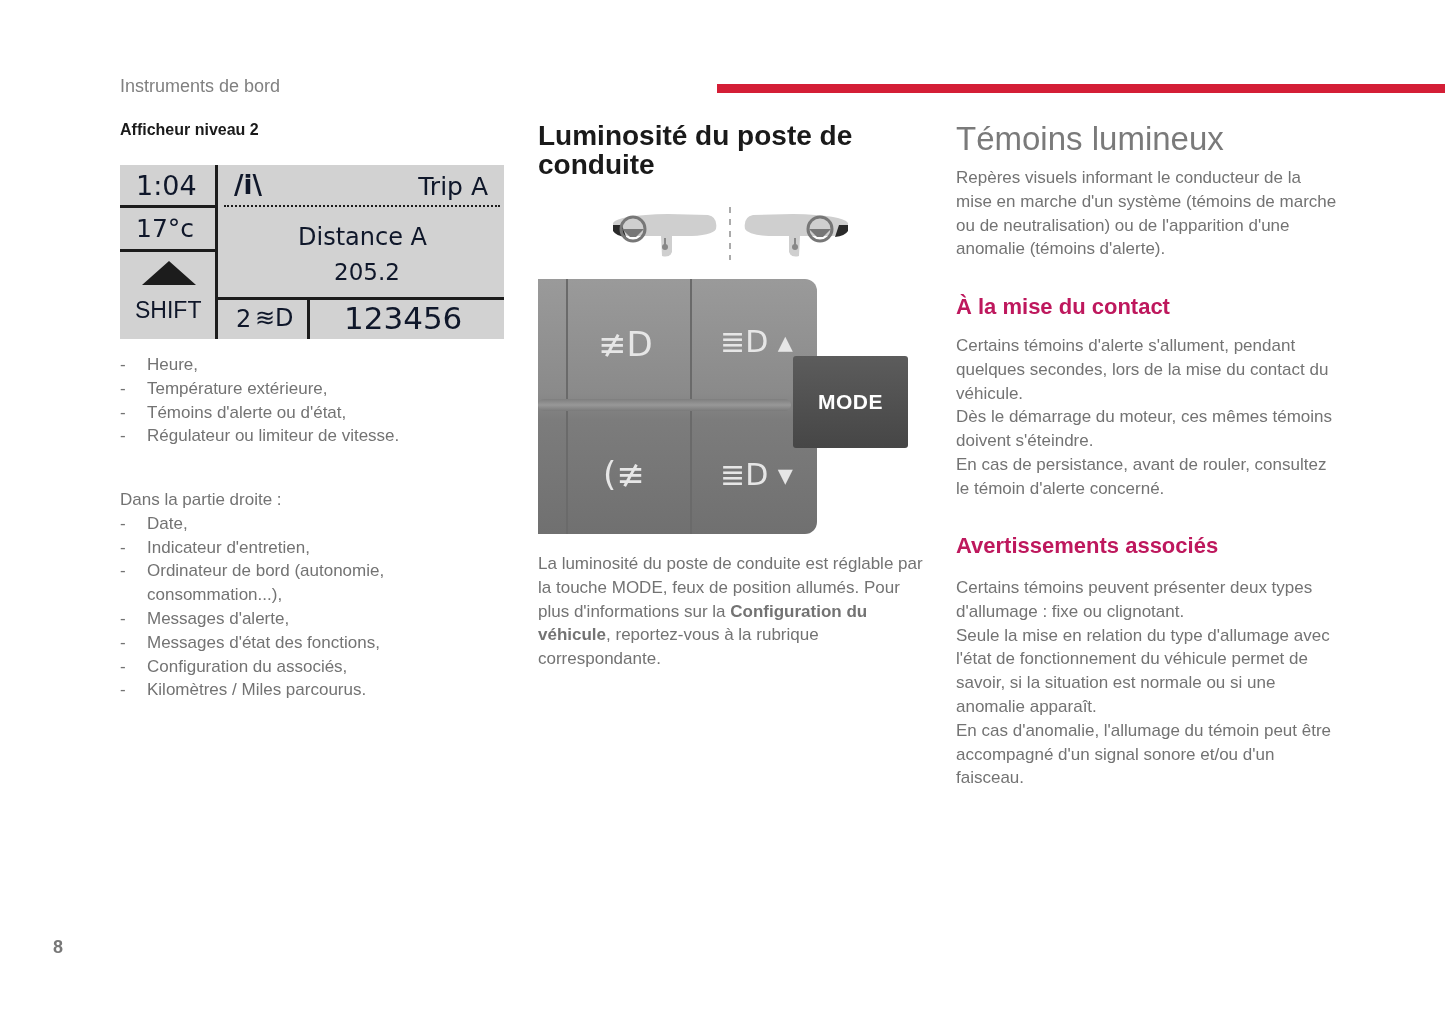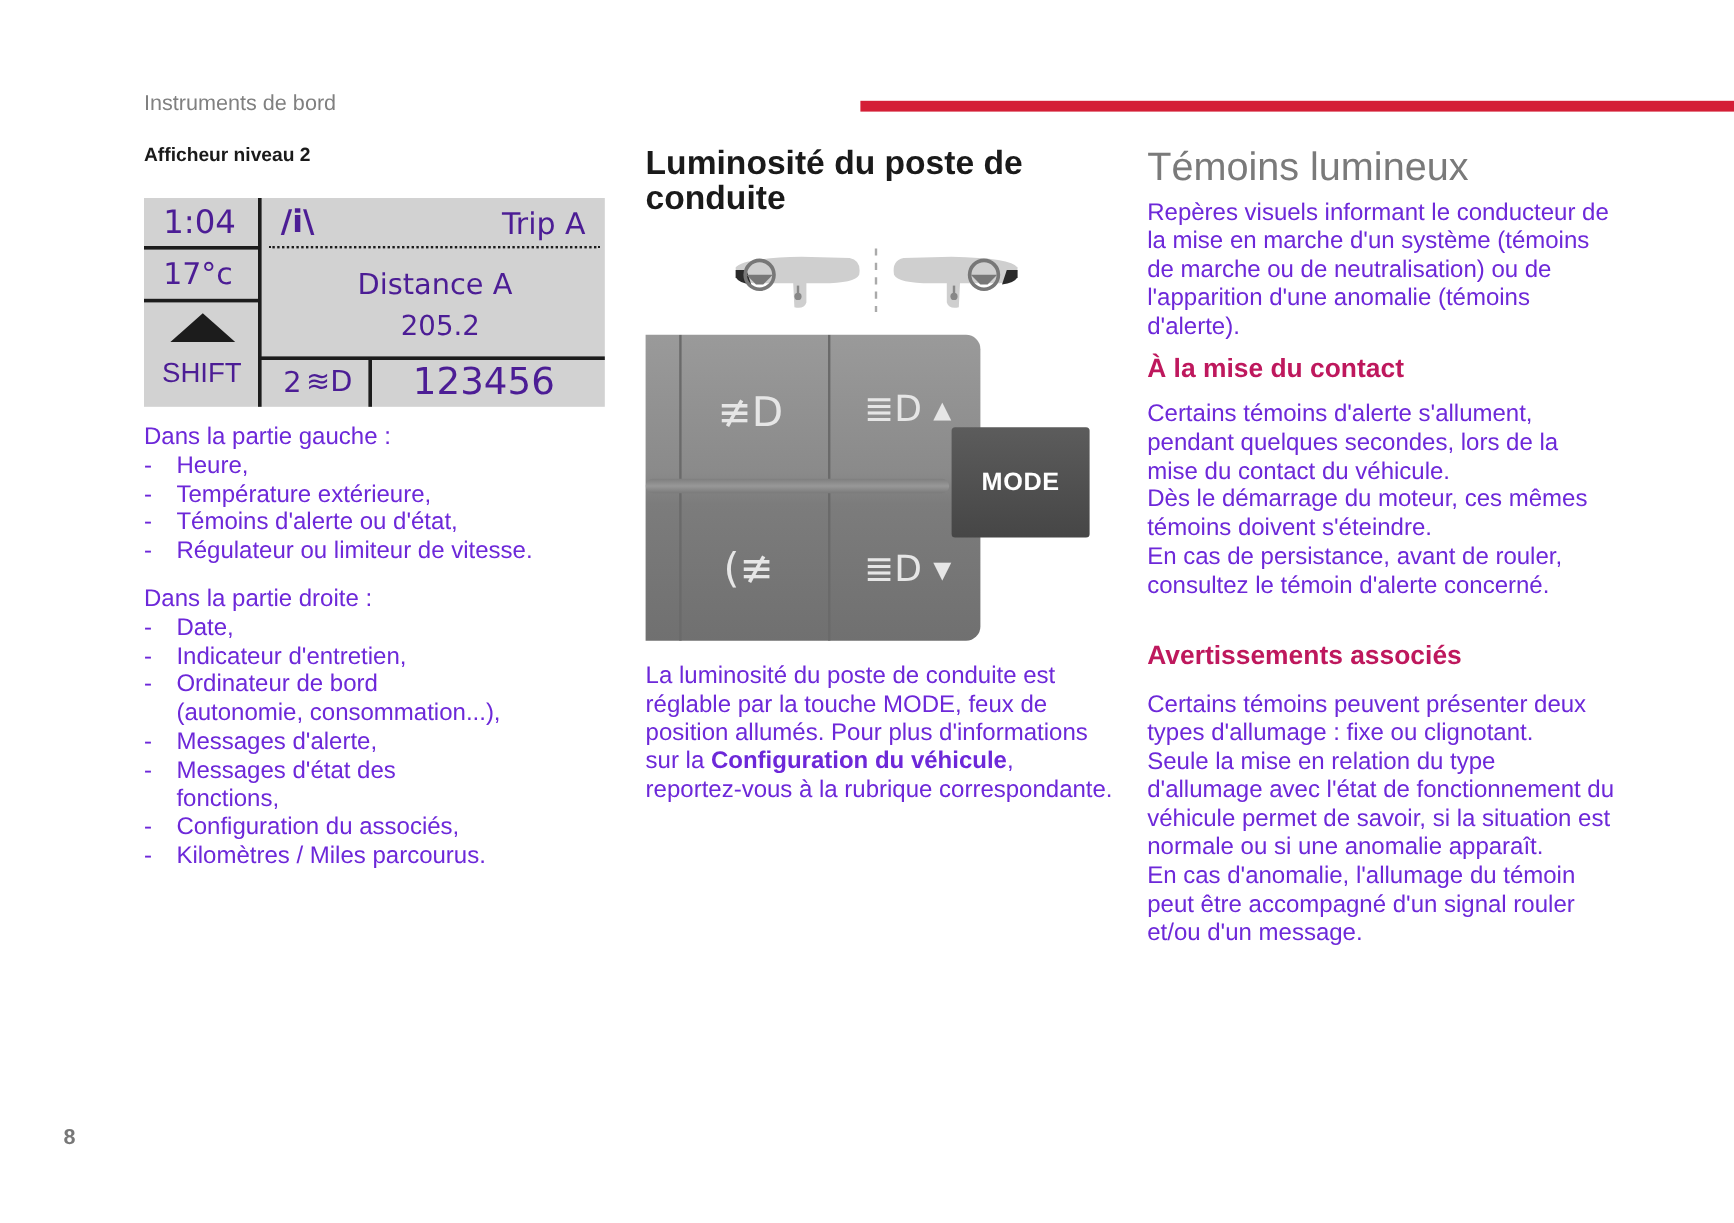--- a/index.html
+++ b/index.html
@@ -8,24 +8,24 @@
       font-family: "Liberation Sans", sans-serif; color: #1a1a1a;
     }
     .abs { position: absolute; }
     .section-header { left: 120px; top: 76px; font-size: 18px; color: #808080; }
     .red-bar { left: 717px; top: 84px; width: 728px; height: 9px; background: #d41e36; }
     .page-number { left: 53px; top: 937px; font-size: 18px; font-weight: bold; color: #777; }
 
     
     .col1-title { left: 120px; top: 121px; font-size: 16px; font-weight: bold; }
     .lcd { left: 120px; top: 165px; width: 384px; height: 174px; background: #d2d2d2; }
-    .lcd .seg { position: absolute; font-family: "DejaVu Sans", sans-serif; color: #4c1d95; }
+    .lcd .seg { position: absolute; font-family: "DejaVu Sans", sans-serif; color: #0f172a; }
     .lcd .line { position: absolute; background: #1c1c1c; }
     .lcd .dotted { position: absolute; left: 104px; right: 4px; top: 40px; border-top: 2px dotted #1c1c1c; height: 0; }
-    .body-text { font-size: 20px; line-height: 23.8px; color: #6d28d9; }
+    .body-text { font-size: 17px; line-height: 23.8px; color: #737373; }
     .list { margin: 0; padding: 0; list-style: none; }
     .list li { position: relative; padding-left: 27px; }
     .list li::before { content: "-"; position: absolute; left: 0; }
 
     
     .col2-title { left: 538px; top: 121px; width: 370px; font-size: 28px; font-weight: bold; line-height: 29px; color: #1a1a1a; }
     .panel { left: 538px; top: 279px; width: 279px; height: 255px; border-radius: 0 12px 12px 0;
       background: linear-gradient(#9a9a9a, #8a8a8a 45%, #7c7c7c 55%, #707070); overflow: hidden; }
     .panel .vline { position: absolute; top: 0; bottom: 0; width: 2px; background: #6a6a6a; }
     .panel .hgroove { position: absolute; left: 0; right: 26px; top: 120px; height: 12px; border-radius: 6px;
@@ -62,21 +62,20 @@
   <div class="seg" style="left:114px;top:5px;font-size:26px;font-weight:bold;">/i\</div>
   <div class="seg" style="right:16px;top:7px;font-size:25px;">Trip A</div>
   <div class="seg" style="left:178px;top:58px;font-size:24px;">Distance A</div>
   <div class="seg" style="left:214px;top:94px;font-size:23px;">205.2</div>
   <div class="seg" style="left:116px;top:140px;font-size:24px;">2</div>
   <div class="seg" style="left:135px;top:139px;font-size:24px;">≋D</div>
   <div class="seg" style="left:224px;top:135px;font-size:31px;">123456</div>
 </div>
 
 <div class="abs body-text" style="left:120px;top:353px;width:380px;">
-  <div>Dans la partie gauche :</div>
   <ul class="list">
     <li>Heure,</li>
     <li>Température extérieure,</li>
     <li>Témoins d'alerte ou d'état,</li>
     <li>Régulateur ou limiteur de vitesse.</li>
   </ul>
 </div>
 
 <div class="abs body-text" style="left:120px;top:488px;width:300px;">
   <div>Dans la partie droite :</div>
@@ -131,16 +130,16 @@
 <div class="abs body-text" style="left:956px;top:334px;width:385px;">
   <div>Certains témoins d'alerte s'allument, pendant quelques secondes, lors de la mise du contact du véhicule.</div>
   <div>Dès le démarrage du moteur, ces mêmes témoins doivent s'éteindre.</div>
   <div>En cas de persistance, avant de rouler, consultez le témoin d'alerte concerné.</div>
 </div>
 
 <div class="abs col3-h2" style="left:956px;top:533px;">Avertissements associés</div>
 <div class="abs body-text" style="left:956px;top:576px;width:390px;">
   <div>Certains témoins peuvent présenter deux types d'allumage : fixe ou clignotant.</div>
   <div>Seule la mise en relation du type d'allumage avec l'état de fonctionnement du véhicule permet de savoir, si la situation est normale ou si une anomalie apparaît.</div>
-  <div>En cas d'anomalie, l'allumage du témoin peut être accompagné d'un signal rouler et/ou d'un message.</div>
+  <div>En cas d'anomalie, l'allumage du témoin peut être accompagné d'un signal sonore et/ou d'un faisceau.</div>
 </div>
 
 <div class="abs page-number">8</div>
 
 </body></html>

